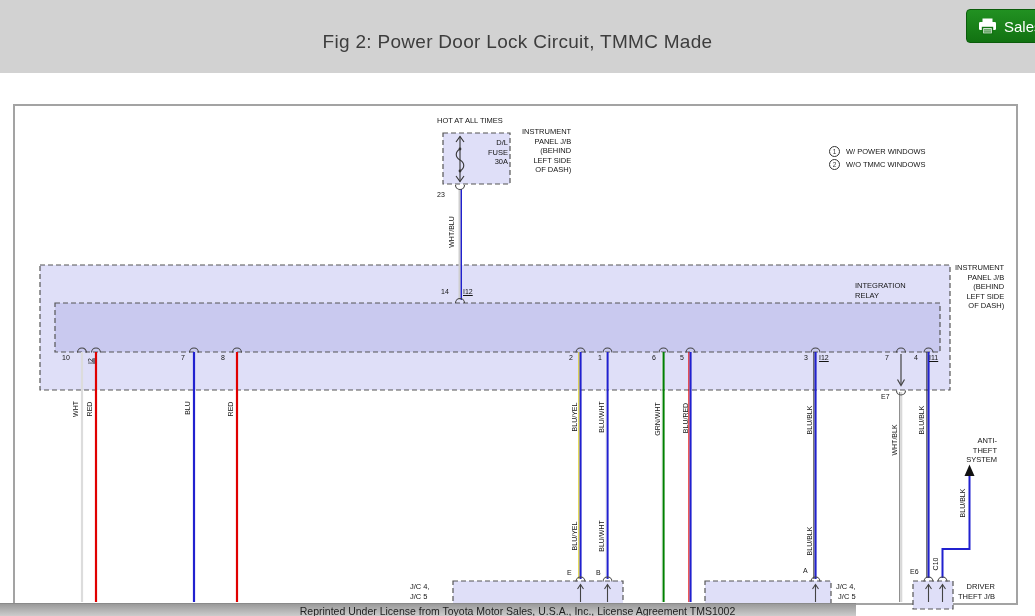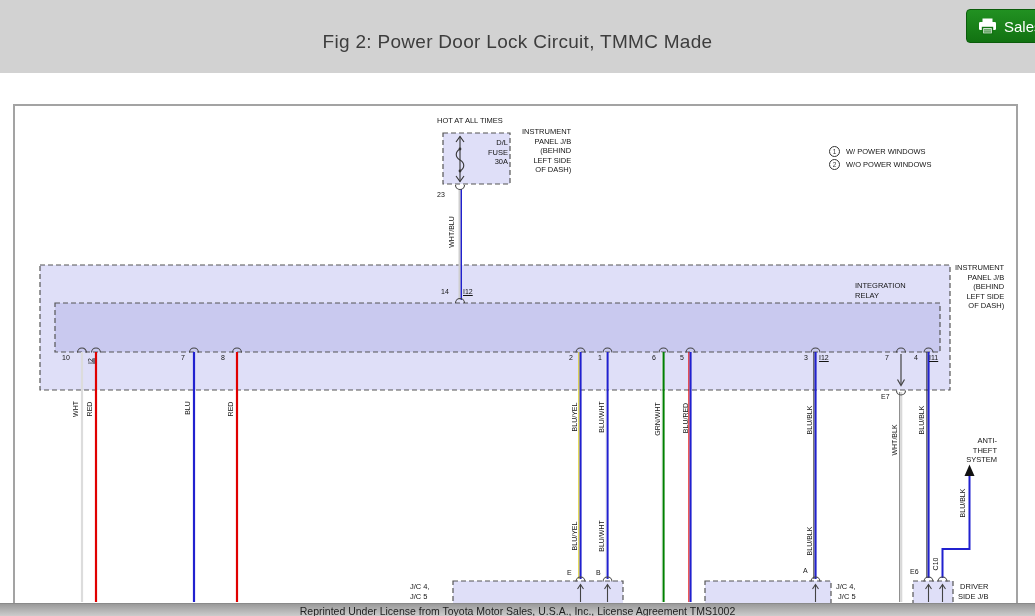--- a/index.html
+++ b/index.html
@@ -17,21 +17,21 @@
   .lbl{position:absolute;font-size:7.5px;line-height:1.28;color:#141414;white-space:pre-line;text-align:right;}
   .pin{font-size:7px;}
   .vlbl{position:absolute;font-size:7px;color:#141414;white-space:nowrap;
         transform:translate(-50%,-50%) rotate(-90deg);}
   .und{text-decoration:underline;}
   .ra{text-align:left;}
   .ctr{text-align:right;}
   .legend-row{position:absolute;font-size:7.5px;color:#141414;display:flex;align-items:center;}
   .circ{display:inline-block;width:9px;height:9px;border:1px solid #333;border-radius:50%;
         font-size:6.5px;line-height:9px;text-align:center;margin-right:6px;color:#333;}
-  .footer{position:absolute;left:0;top:603px;width:1035px;height:13px;
+  .footer{position:absolute;left:0;top:603px;width:856px;height:13px;
           background:linear-gradient(#9a9a9a,#cccccc);border-top:1px solid #8a8a8a;
           box-sizing:border-box;z-index:9;}
   .footer-text{position:absolute;left:0;top:1px;width:1035px;text-align:center;
                font-size:10.5px;color:#222;}
 </style>
 </head>
 <body>
 
 <div class="screen">
 
@@ -184,21 +184,21 @@
 OF DASH)</div>
   <div class="lbl pin" style="left:437px;top:191px;">23</div>
   <div class="vlbl" style="left:451px;top:232px;">WHT/BLU</div>
 
   <div class="legend-row" style="left:829px;top:146px;">
     <span class="circ">1</span>
     <span>W/ POWER WINDOWS</span>
   </div>
   <div class="legend-row" style="left:829px;top:159px;">
     <span class="circ">2</span>
-    <span>W/O POWER WINDOWS</span>
+    <span>W/O TMMC WINDOWS</span>
   </div>
 
   <div class="lbl pin" style="left:441px;top:288px;">14</div>
   <div class="lbl pin und" style="left:463px;top:288px;">I12</div>
   <div class="lbl ra" style="left:855px;top:281px;width:82px;">INTEGRATION
 RELAY</div>
   <div class="lbl" style="left:955px;top:263px;">INSTRUMENT
 PANEL J/B
 (BEHIND
 LEFT SIDE
@@ -240,21 +240,21 @@
   <div class="lbl pin" style="left:596px;top:569px;">B</div>
   <div class="lbl pin" style="left:803px;top:567px;">A</div>
   <div class="lbl pin" style="left:910px;top:568px;">E6</div>
   <div class="vlbl" style="left:935px;top:564px;">C10</div>
 
   <div class="lbl ra" style="left:410px;top:582px;width:40px;">J/C 4,
 J/C 5</div>
   <div class="lbl" style="left:836px;top:582px;">J/C 4,
 J/C 5</div>
   <div class="lbl" style="left:958px;top:582px;">DRIVER
-SIDE J/B</div>
+THEFT J/B</div>
   <div class="lbl ctr" style="left:941px;top:436px;width:56px;">ANTI-
 THEFT
 SYSTEM</div>
 
   <div class="footer">
     <div class="footer-text">Reprinted Under License from Toyota Motor Sales, U.S.A., Inc., License Agreement TMS1002</div>
   </div>
 
 </div>
 

